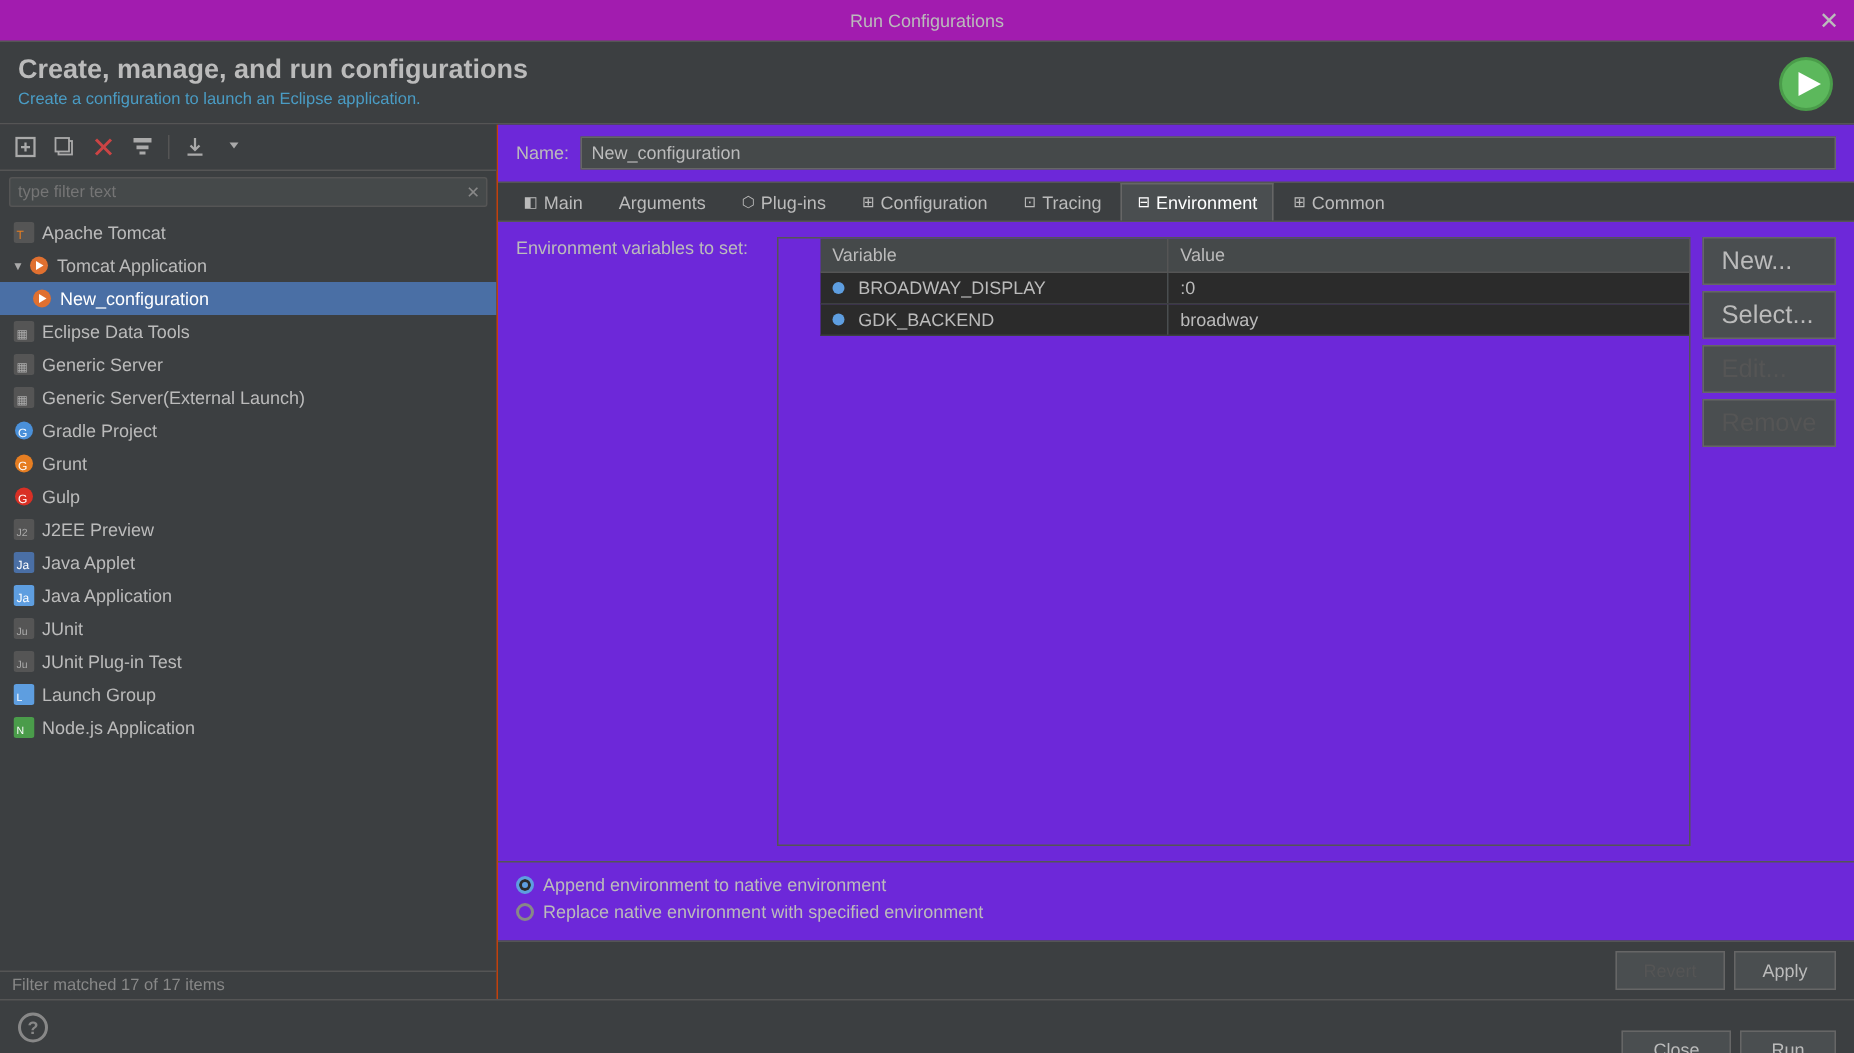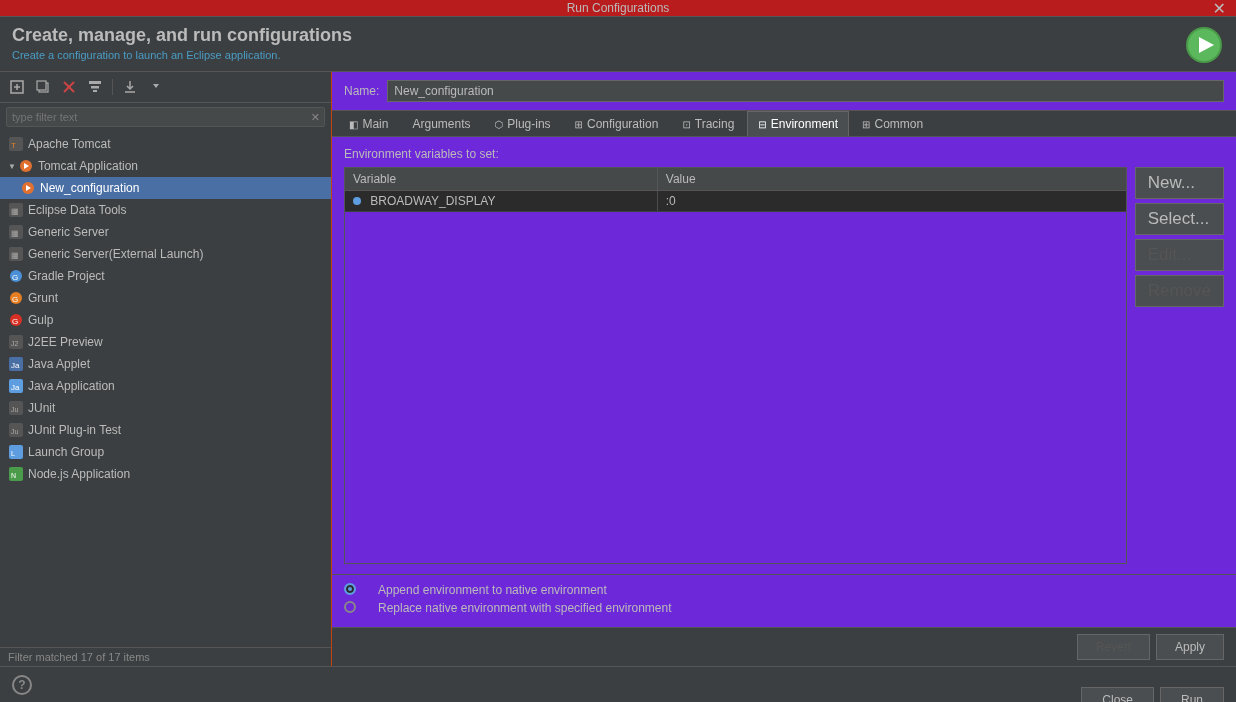--- a/index.html
+++ b/index.html
@@ -10,22 +10,22 @@
       color: #bbbbbb;
       width: 1236px;
       height: 702px;
       overflow: hidden;
       display: flex;
       flex-direction: column;
     }
 
     
     .title-bar {
-      background: #b91c1c;
-      height: 17px;
+      background: #a21caf;
+      height: 28px;
       display: flex;
       align-items: center;
       justify-content: center;
       position: relative;
       border-bottom: 1px solid #555;
     }
     .title-bar-text {
       color: #bbbbbb;
       font-size: 12px;
     }
@@ -229,43 +229,44 @@
       background: #4a4e50;
       border-color: #666;
       color: #fff;
     }
     .tab-icon { font-size: 10px; }
 
     
     .env-panel {
       flex: 1;
       display: flex;
-      flex-direction: column;
       padding: 10px 12px;
       overflow: hidden;
+      gap: 19px;
     }
     .env-label {
       font-size: 12px;
       color: #bbbbbb;
       margin-bottom: 6px;
     }
 
     .env-table-container {
       flex: 1;
       display: flex;
       gap: 8px;
       overflow: hidden;
     }
 
     .env-table-wrapper {
       flex: 1;
       border: 1px solid #555;
       overflow: hidden;
       display: flex;
       flex-direction: column;
+      padding-left: 28px;
     }
 
     .env-table {
       width: 100%;
       border-collapse: collapse;
       font-size: 12px;
     }
     .env-table thead tr {
       background: #45494a;
       border-bottom: 1px solid #555;
@@ -314,22 +315,22 @@
     }
     .env-btn:disabled { color: #555; cursor: default; }
 
     
     .radio-section {
       padding: 8px 12px;
       border-top: 1px solid #555;
     }
     .radio-row {
       display: flex;
-      align-items: flex-start;
-      gap: 22px;
+      align-items: center;
+      gap: 6px;
       margin-bottom: 4px;
     }
     .radio-btn {
       width: 12px; height: 12px;
       border-radius: 50%;
       border: 2px solid #888;
       display: inline-flex;
       align-items: center;
       justify-content: center;
       flex-shrink: 0;
@@ -693,20 +694,27 @@
               </tr>
             </thead>
             <tbody>
               <tr class="env-row">
                 <td>
                   <span class="row-dot"></span>
                   <span>BROADWAY_DISPLAY</span>
                 </td>
                 <td>:0</td>
               </tr>
+              <tr class="env-row">
+                <td>
+                  <span class="row-dot"></span>
+                  <span>GDK_BACKEND</span>
+                </td>
+                <td>broadway</td>
+              </tr>
             </tbody>
           </table>
         </div>
         <div class="env-buttons">
           <button class="env-btn">New...</button>
           <button class="env-btn">Select...</button>
           <button class="env-btn" disabled="">Edit...</button>
           <button class="env-btn" disabled="">Remove</button>
         </div>
       </div>

